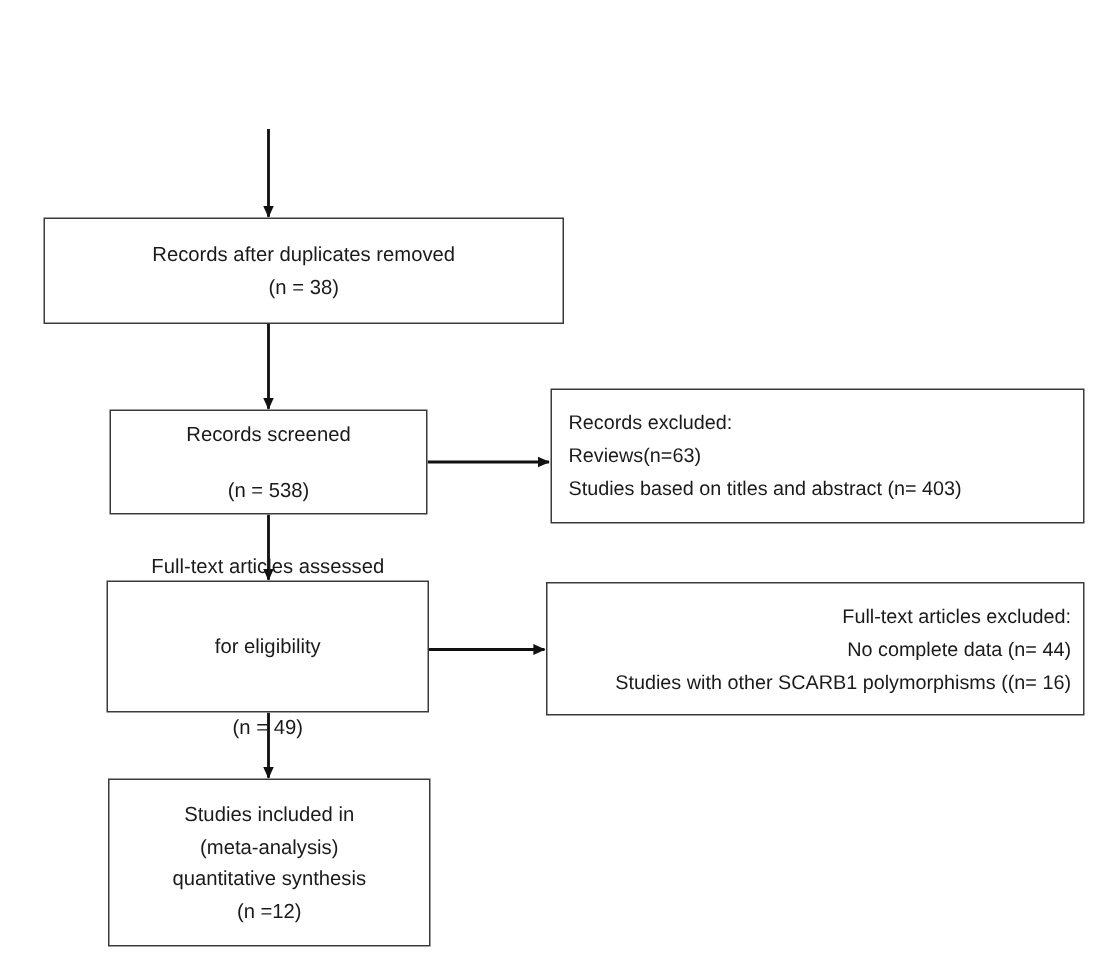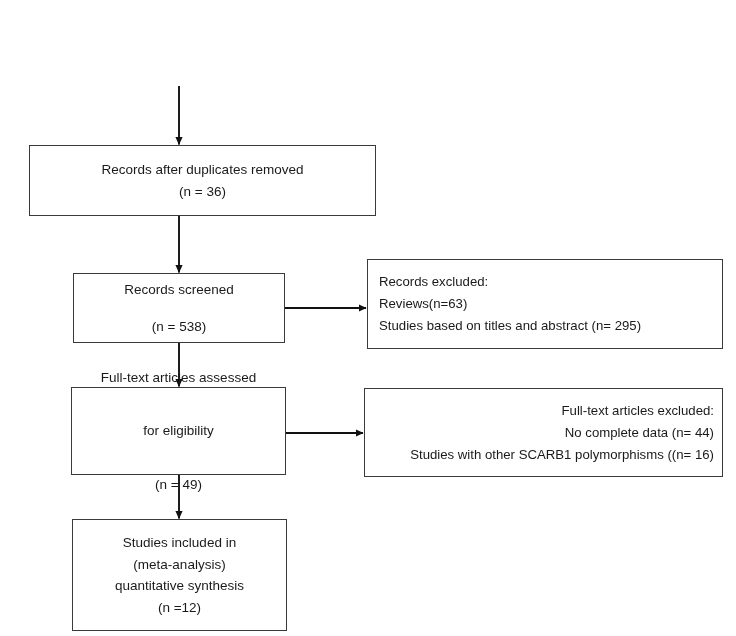--- a/index.html
+++ b/index.html
@@ -78,32 +78,32 @@
     <line x1="179" y1="343" x2="179" y2="386.5" stroke="#111111" stroke-width="1.9" marker-end="url(#arrowhead)"></line>
 
     <line x1="286" y1="433" x2="363" y2="433" stroke="#111111" stroke-width="1.9" marker-end="url(#arrowhead)"></line>
 
     <line x1="179" y1="475" x2="179" y2="518.5" stroke="#111111" stroke-width="1.9" marker-end="url(#arrowhead)"></line>
   </svg>
 
 
   <div class="node centered" style="left:5px; top:145px; width:347px; height:71px;margin-left:24px;">
     <div class="node-line">Records after duplicates removed</div>
-    <div class="node-line">(n = 36)</div>
+    <div class="node-line">(n = 38)</div>
   </div>
 
   <div class="node centered" style="left:73px; top:273px; width:212px; height:70px;gap:16px;">
     <div class="node-line">Records screened</div>
     <div class="node-line">(n = 538)</div>
   </div>
 
   <div class="node left" style="left:367px; top:259px; width:356px; height:90px;">
     <div class="node-line">Records excluded:</div>
     <div class="node-line">Reviews(n=63)</div>
-    <div class="node-line">Studies based on titles and abstract (n= 295)</div>
+    <div class="node-line">Studies based on titles and abstract (n= 403)</div>
   </div>
 
   <div class="node centered" style="left:71px; top:387px; width:215px; height:88px;gap:32px;">
     <div class="node-line">Full-text articles assessed</div>
     <div class="node-line">for eligibility</div>
     <div class="node-line">(n = 49)</div>
   </div>
 
   <div class="node left" style="left:364px; top:388px; width:359px; height:89px;align-items:flex-end;">
     <div class="node-line">Full-text articles excluded:</div>

